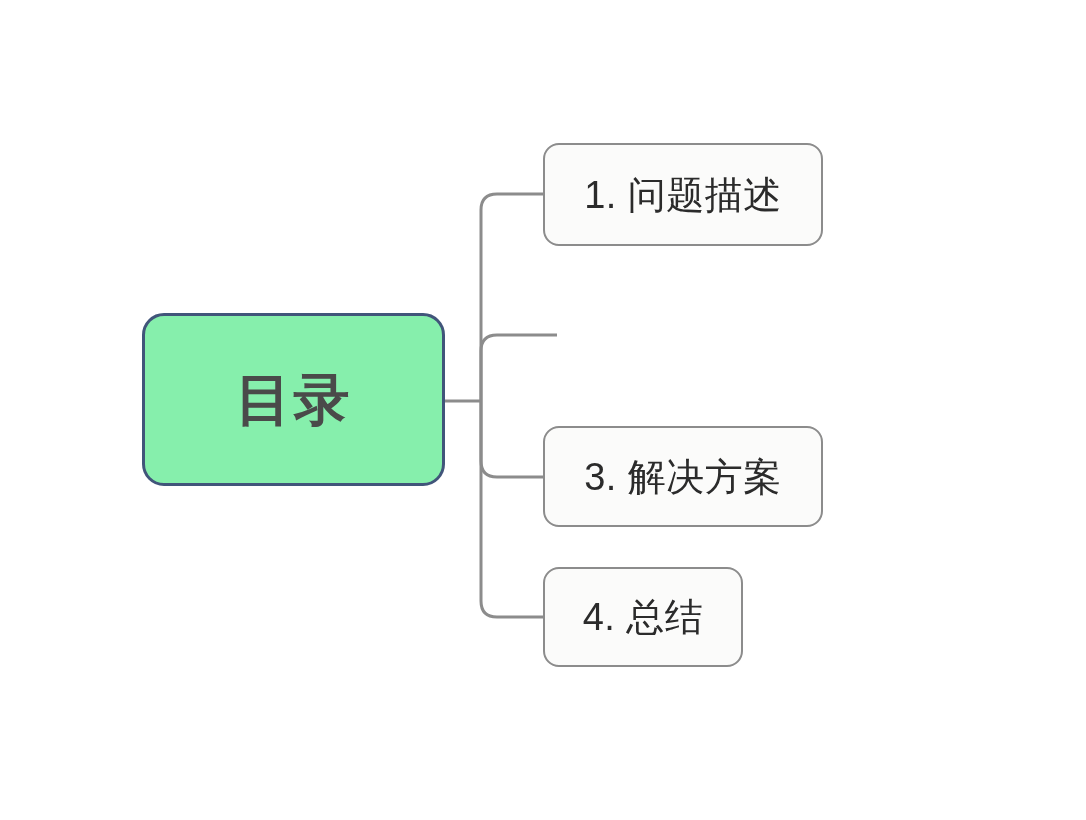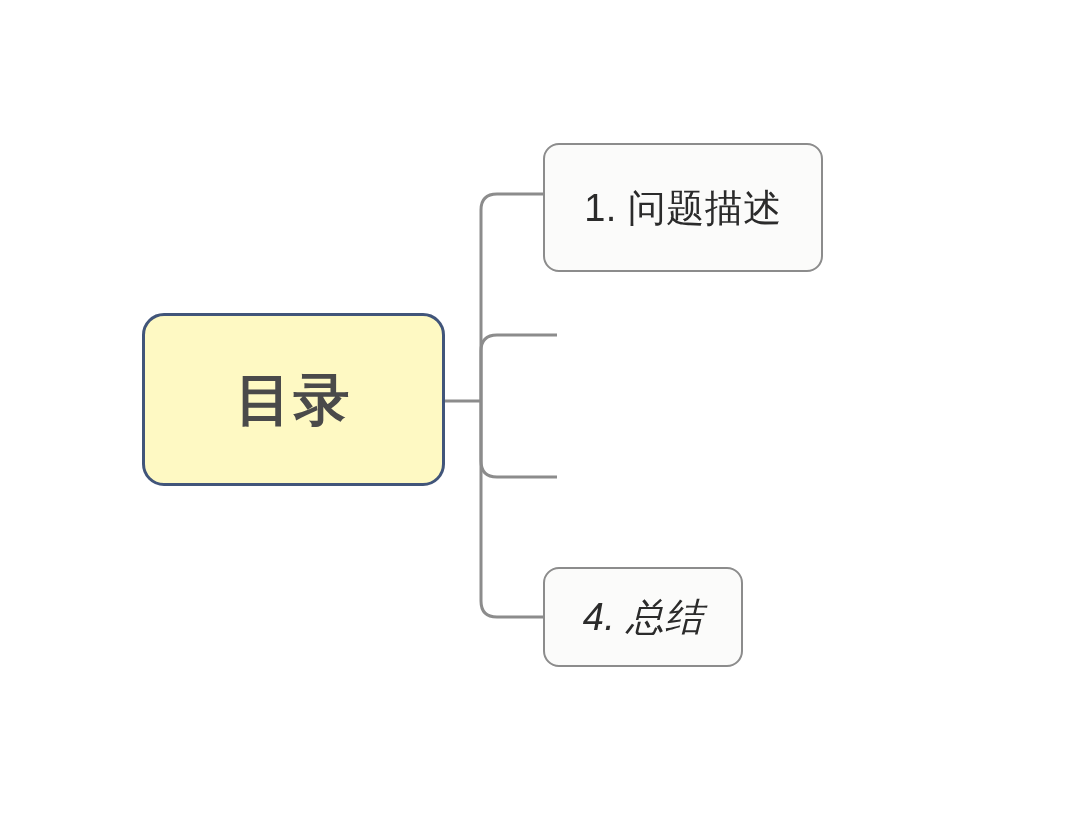--- a/index.html
+++ b/index.html
@@ -30,21 +30,21 @@
     position: absolute;
     box-sizing: border-box;
     display: flex;
     align-items: center;
     justify-content: center;
     background: #fbfbfa;
     border: 2px solid #8c8c8c;
     border-radius: 16px;
   }
   .node-root {
-    background: #fef9c3;
+    background: #86efac;
     border: 3px solid #41557a;
     border-radius: 22px;
   }
   .node-label {
     white-space: nowrap;
     color: #2b2b2b;
     font-size: 38px;
     font-weight: 400;
     letter-spacing: 0.5px;
     line-height: 1;
@@ -73,23 +73,26 @@
       <path d="M 481 401 L 481 461 Q 481 477 497 477 L 557 477"></path>
 
       <path d="M 481 401 L 481 601 Q 481 617 497 617 L 557 617"></path>
     </g>
   </svg>
 
   <div class="node node-root" style="left:142px; top:313px; width:303px; height:173px;">
     <span class="node-label">目录</span>
   </div>
 
-  <div class="node" style="left:543px; top:143px; width:280px; height:129px;">
+  <div class="node" style="left:543px; top:143px; width:280px; height:103px;">
     <span class="node-label">1. 问题描述</span>
   </div>
 
 
+  <div class="node" style="left:543px; top:426px; width:280px; height:101px;">
+    <span class="node-label">3. 解决方案</span>
+  </div>
 
-  <div class="node" style="left:543px; top:567px; width:200px; height:100px;font-style:italic;">
+  <div class="node" style="left:543px; top:567px; width:200px; height:100px;">
     <span class="node-label">4. 总结</span>
   </div>
 
 </div>
 
 </body></html>

